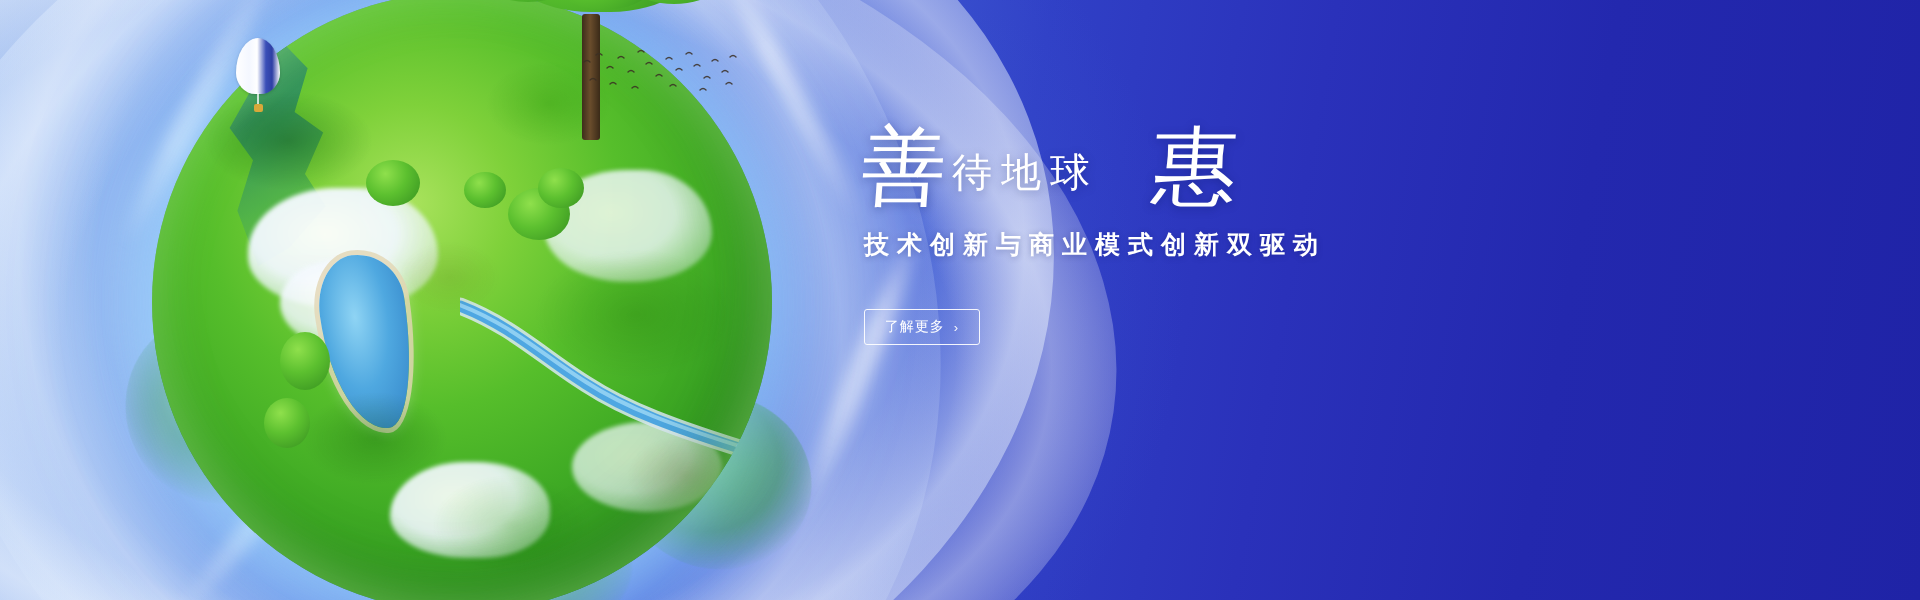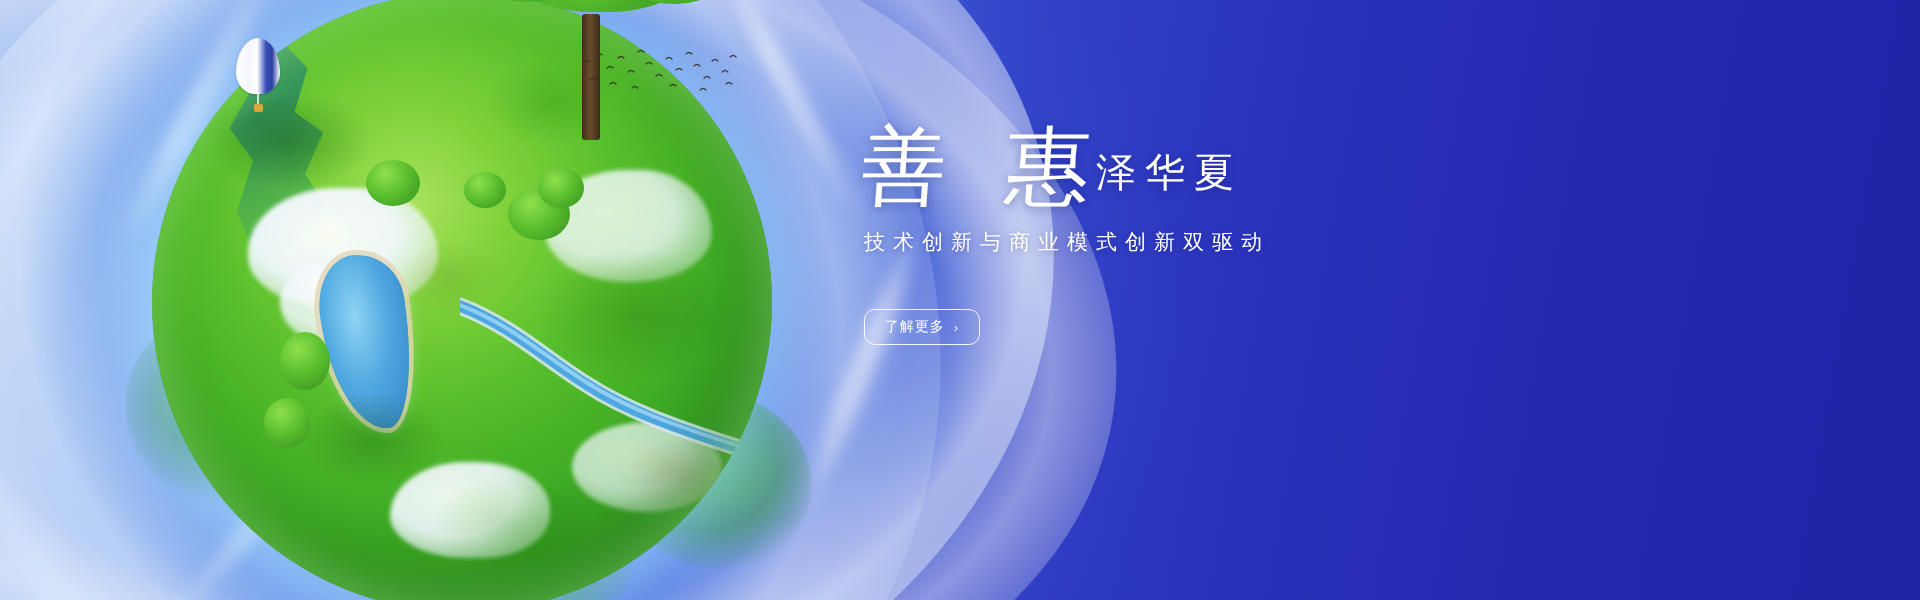--- a/index.html
+++ b/index.html
@@ -206,37 +206,38 @@
   }
   .hl-small{
     font-family:"Liberation Serif","DejaVu Serif",serif;
     font-size:40px; line-height:1; font-weight:400;
     letter-spacing:9px; padding-bottom:12px;
   }
   .hl-gap{ width:54px; }
 
   .subtitle{
     position:absolute; top:228px; left:2px;
-    font-size:21px; letter-spacing:8px;
+    font-size:25px; letter-spacing:8px;
     color:#ffffff; white-space:nowrap;
     text-shadow:0 1px 6px rgba(10,20,90,.3);
+    font-weight:bold;
   }
   .desc{
     position:absolute; top:270px; left:2px;
     font-size:17px; letter-spacing:.6px;
     color:#f0f3ff; white-space:nowrap;
     text-shadow:0 1px 4px rgba(10,20,90,.3);
   }
   .cta{
     position:absolute; top:309px; left:2px;
     display:inline-flex; align-items:center; justify-content:center;
     gap:9px;
     width:116px; height:36px;
     border:1px solid rgba(255,255,255,.92);
-    border-radius:11px;
+    border-radius:3px;
     background:transparent;
     color:#ffffff; font-size:14px; letter-spacing:1px;
     cursor:pointer;
   }
   .cta .chev{ font-size:13px; line-height:1; opacity:.95; }
 </style>
 </head>
 <body>
 
 <div class="banner">
@@ -326,23 +327,23 @@
         <path d="M120,44 q3,-3 6,0"></path> 
           <path d="M146,38 q3,-3 6,0"></path>
       </g>
     </svg>
   </div>
 
   <div class="content">
 
     <div class="headline">
       <span class="hl-big">善</span>
+      <span class="hl-small">待地球</span>
       <span class="hl-gap"></span>
       <span class="hl-big">惠</span>
-      <span class="hl-small">泽华夏</span>
     </div>
 
     <div class="subtitle">技术创新与商业模式创新双驱动</div>
 
 
     <div class="cta">
       <span>了解更多</span>
       <span class="chev">›</span>
     </div>
 

